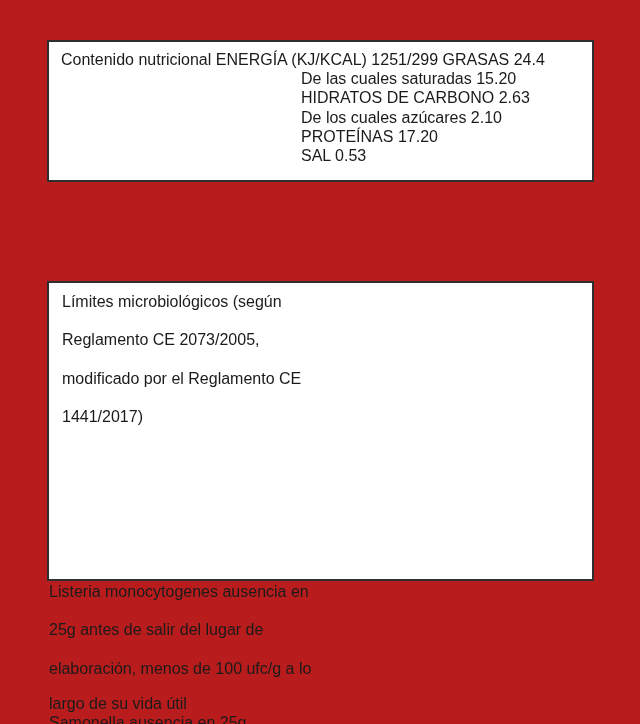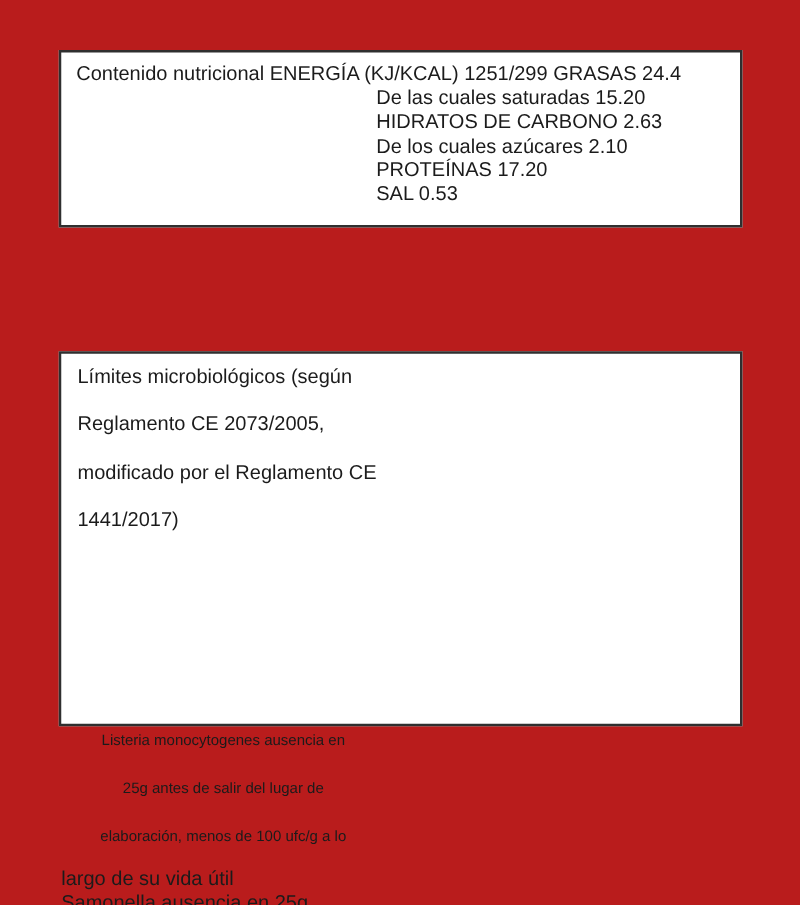--- a/index.html
+++ b/index.html
@@ -50,24 +50,23 @@
     font-size: 16px;
     line-height: 38.4px;
     white-space: pre;
   }
   .micro-value-col {
     flex: 1 1 auto;
     min-width: 0;
   }
   .micro-value-double {
     margin-top: 18px;
-    font-size: 12px;
+    font-size: 16px;
     line-height: 38.4px;
     white-space: pre;
-    text-align: center;
   }
   .micro-value-single {
     margin-top: 6px;
     font-size: 16px;
     line-height: 19.2px;
     white-space: pre;
   }
 </style>
 </head>
 <body>

